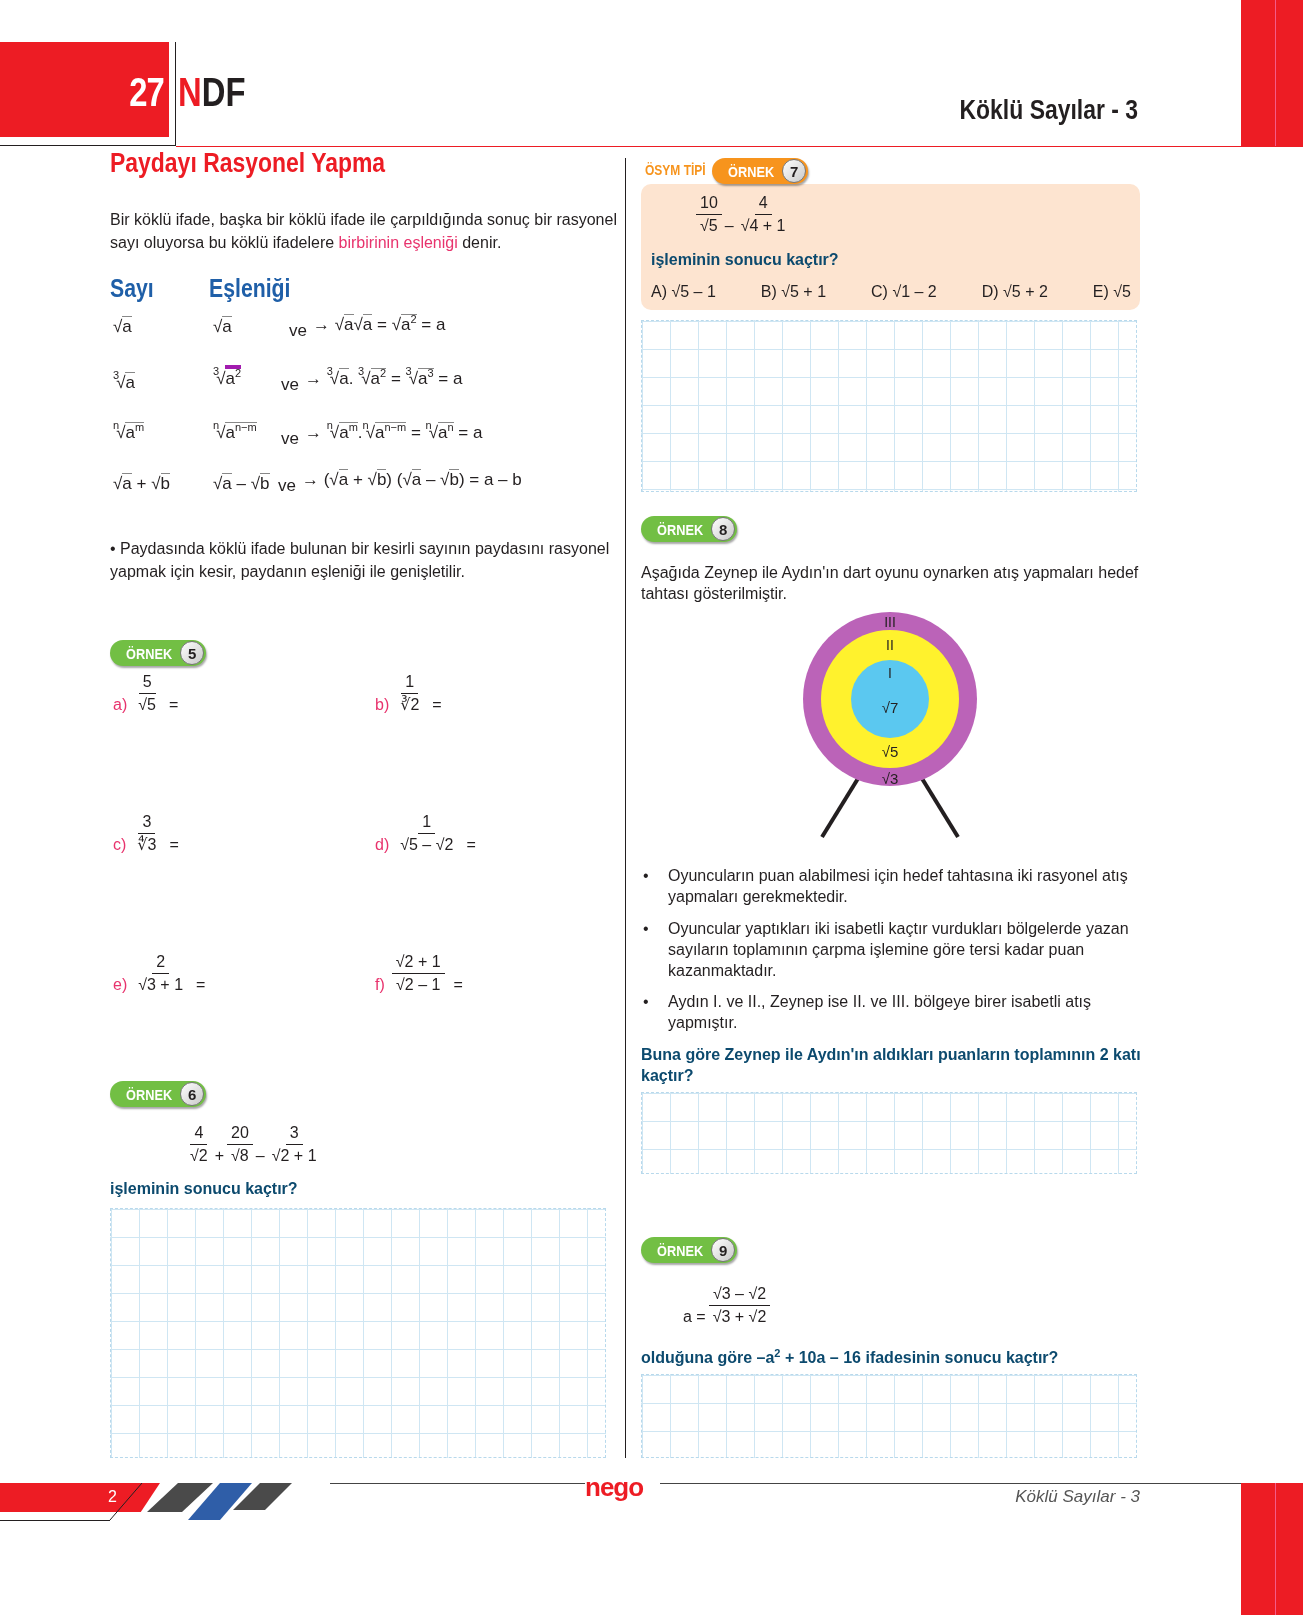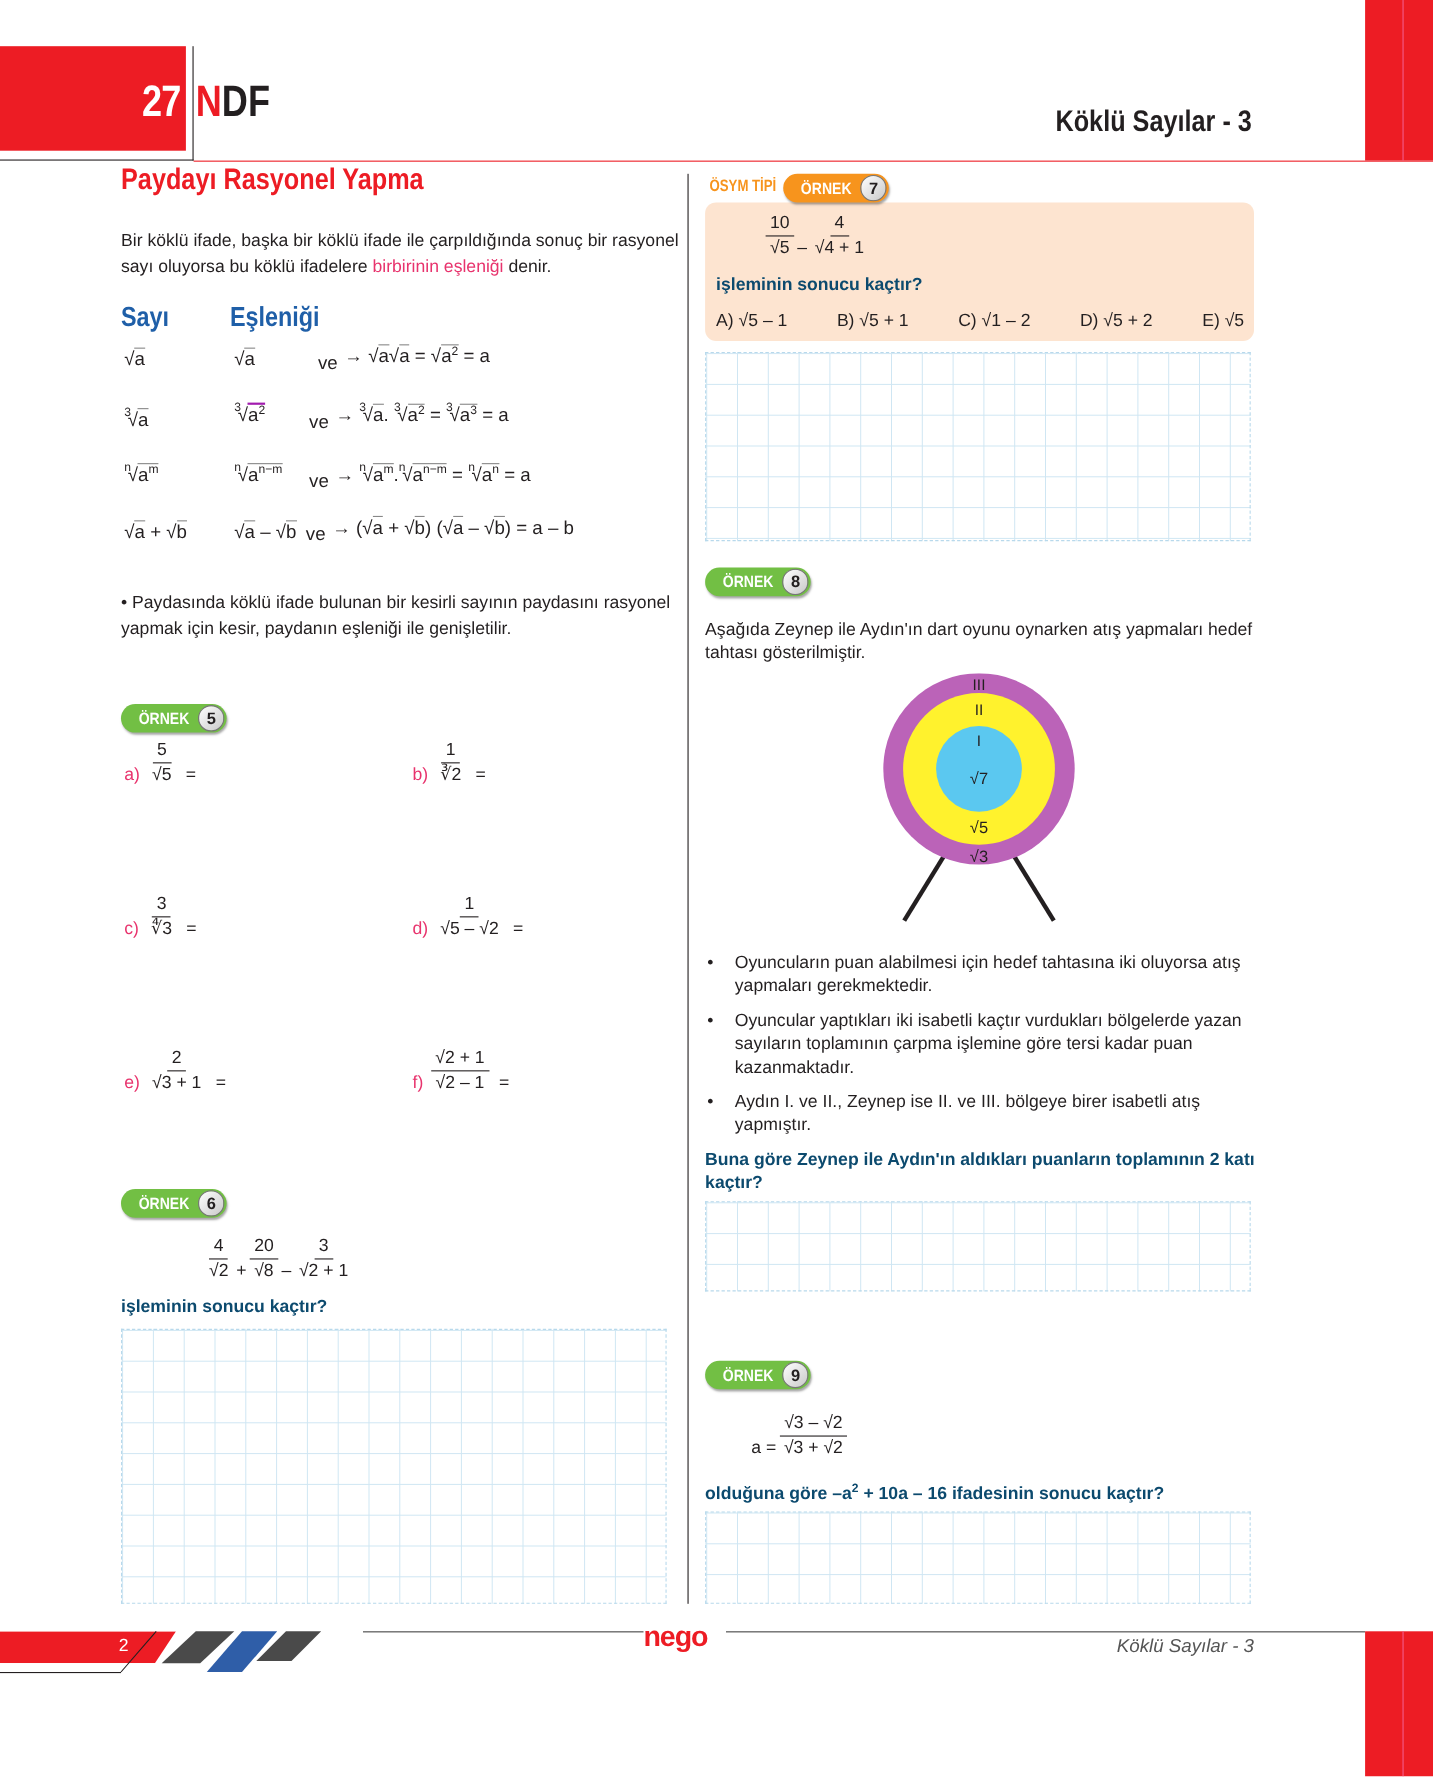--- a/index.html
+++ b/index.html
@@ -100,21 +100,21 @@
 <div class="para" style="left:110px; top:208px; width:510px;"><span>Bir köklü ifade, başka bir köklü ifade ile çarpıldığında sonuç bir rasyonel sayı oluyorsa bu köklü ifadelere </span><span class="hl">birbirinin eşleniği</span><span> denir.</span></div>
 
 <div class="col-head" style="left:110px; top:274px;">Sayı</div>
 <div class="col-head" style="left:209px; top:274px;">Eşleniği</div>
 
 <div class="mrow" style="left:113px; top:317px;">√<span class="rb" style="border-top:1px solid #888">a</span></div>
 <div class="mrow" style="left:213px; top:317px;">√<span style="border-top:1px solid #888">a</span></div>
 <div class="mrow" style="left:283px; top:313px;"><span class="ve">ve</span>→ √<span style="border-top:1px solid #888">a</span>√<span style="border-top:1px solid #888">a</span> = √<span style="border-top:1px solid #888">a<sup>2</sup></span> = a</div>
 
 <div class="mrow" style="left:113px; top:369px;"><span class="rad"><span class="ix">3</span>√<span style="border-top:1px solid #888">a</span></span></div>
-<div class="mrow" style="left:213px; top:365px;"><span class="ix" style="font-size:11px;vertical-align:9px;margin-right:-3px">3</span>√<span style="border-top:2px solid #a21caf">a<sup>2</sup></span></div>
+<div class="mrow" style="left:213px; top:365px;"><span class="ix" style="font-size:11px;vertical-align:9px;margin-right:-3px">3</span>√<span style="border-top:4px solid #a21caf">a<sup>2</sup></span></div>
 <div class="mrow" style="left:275px; top:365px;"><span class="ve">ve</span>→ <span style="font-size:11px;vertical-align:9px;margin-right:-3px">3</span>√<span style="border-top:1px solid #888">a</span>. <span style="font-size:11px;vertical-align:9px;margin-right:-3px">3</span>√<span style="border-top:1px solid #888">a<sup>2</sup></span> = <span style="font-size:11px;vertical-align:9px;margin-right:-3px">3</span>√<span style="border-top:1px solid #888">a<sup>3</sup></span> = a</div>
 
 <div class="mrow" style="left:113px; top:419px;"><span style="font-size:11px;vertical-align:9px;margin-right:-3px">n</span>√<span style="border-top:1px solid #888">a<sup>m</sup></span></div>
 <div class="mrow" style="left:213px; top:419px;"><span style="font-size:11px;vertical-align:9px;margin-right:-3px">n</span>√<span style="border-top:1px solid #888">a<sup>n−m</sup></span></div>
 <div class="mrow" style="left:275px; top:419px;"><span class="ve">ve</span>→ <span style="font-size:11px;vertical-align:9px;margin-right:-3px">n</span>√<span style="border-top:1px solid #888">a<sup>m</sup></span>.<span style="font-size:11px;vertical-align:9px;margin-right:-3px">n</span>√<span style="border-top:1px solid #888">a<sup>n−m</sup></span> = <span style="font-size:11px;vertical-align:9px;margin-right:-3px">n</span>√<span style="border-top:1px solid #888">a<sup>n</sup></span> = a</div>
 
 <div class="mrow" style="left:113px; top:474px;">√<span style="border-top:1px solid #888">a</span> + √<span style="border-top:1px solid #888">b</span></div>
 <div class="mrow" style="left:213px; top:474px;">√<span style="border-top:1px solid #888">a</span> – √<span style="border-top:1px solid #888">b</span></div>
 <div class="mrow" style="left:272px; top:470px;"><span class="ve">ve</span>→ (√<span style="border-top:1px solid #888">a</span> + √<span style="border-top:1px solid #888">b</span>) (√<span style="border-top:1px solid #888">a</span> – √<span style="border-top:1px solid #888">b</span>) = a – b</div>
 
@@ -247,21 +247,21 @@
   <text x="90" y="15" text-anchor="middle" font-family="Liberation Sans, sans-serif" font-size="14" fill="#231f20">III</text>
   <text x="90" y="38" text-anchor="middle" font-family="Liberation Sans, sans-serif" font-size="14" fill="#231f20">II</text>
   <text x="90" y="66" text-anchor="middle" font-family="Liberation Sans, sans-serif" font-size="14" fill="#231f20">I</text>
   <text x="90" y="101" text-anchor="middle" font-family="Liberation Sans, sans-serif" font-size="15" fill="#231f20">√7</text>
   <text x="90" y="145" text-anchor="middle" font-family="Liberation Sans, sans-serif" font-size="15" fill="#231f20">√5</text>
   <text x="90" y="172" text-anchor="middle" font-family="Liberation Sans, sans-serif" font-size="15" fill="#231f20">√3</text>
 </svg>
 
 <div class="bul" style="top:865px;">
     <span class="dot">•</span>
-    <span class="tx">Oyuncuların puan alabilmesi için hedef tahtasına iki oluyorsa atış yapmaları gerekmektedir.</span>
+    <span class="tx">Oyuncuların puan alabilmesi için hedef tahtasına iki rasyonel atış yapmaları gerekmektedir.</span>
   </div>
 <div class="bul" style="top:918px;">
     <span class="dot">•</span>
     <span class="tx">Oyuncular yaptıkları iki isabetli kaçtır vurdukları bölgelerde yazan sayıların toplamının çarpma işlemine göre tersi kadar puan kazanmaktadır.</span>
   </div>
 <div class="bul" style="top:991px;">
     <span class="dot">•</span>
     <span class="tx">Aydın I. ve II., Zeynep ise II. ve III. bölgeye birer isabetli atış yapmıştır.</span>
   </div>
 

